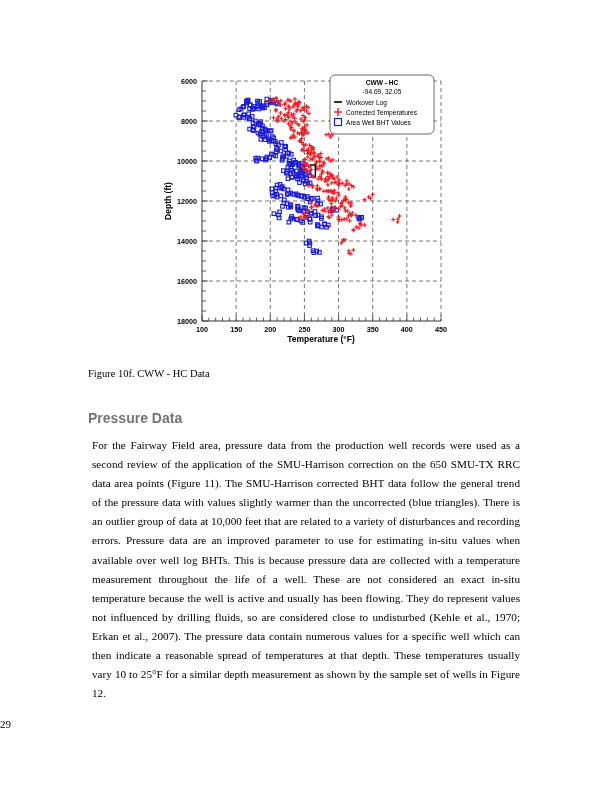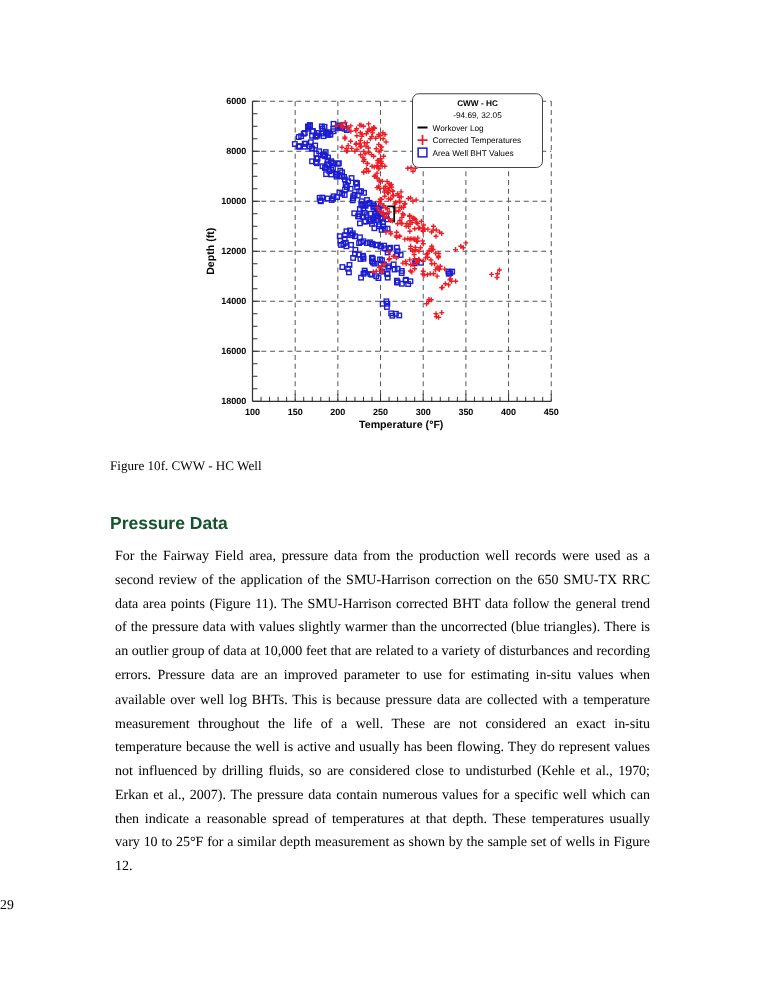--- a/index.html
+++ b/index.html
@@ -1,19 +1,19 @@
 <!DOCTYPE html>
 <html><head>
 <meta charset="utf-8">
 <style>
   html,body{margin:0;padding:0;background:#fff;}
   body{width:612px;height:792px;position:relative;overflow:hidden;font-family:"Liberation Serif",serif;color:#000;}
   #chart{position:absolute;left:150px;top:68px;width:310px;height:290px;}
   .caption{position:absolute;left:88px;top:368px;font-size:10.5px;font-family:"Liberation Serif",serif;}
-  .heading{position:absolute;left:88px;top:410px;font-size:14px;font-weight:bold;color:#14532d;font-family:"Liberation Sans",sans-serif;}
+  .heading{position:absolute;left:88px;top:410px;font-size:14px;font-weight:bold;color:#737373;font-family:"Liberation Sans",sans-serif;}
   .body-text{position:absolute;left:88px;top:432px;width:436px;font-size:11.2px;line-height:19.1px;text-align:justify;}
   .body-text p{margin:4px;}
   .pagenum{position:absolute;left:0;width:612px;top:718px;text-align:left;font-size:11px;}
 </style>
 </head>
 <body>
 
 <svg id="chart" viewBox="0 0 310 290" xmlns="http://www.w3.org/2000/svg">
   <g id="grid">
       <line x1="86.14285714285714" y1="13" x2="86.14285714285714" y2="253" stroke="#555" stroke-width="0.8" stroke-dasharray="4,3"></line>
@@ -1033,18 +1033,18 @@
     <g stroke="#ee1c25" stroke-width="1.4">
       <line x1="184" y1="44" x2="192" y2="44"></line>
         <line x1="188" y1="40" x2="188" y2="48"></line>
     </g>
     <text id="legend-1" x="196" y="46.5" font-family="Liberation Sans, sans-serif" font-size="6.6">Corrected Temperatures</text>
     <rect x="184.5" y="50.5" width="7" height="7" fill="none" stroke="#1c1cd0" stroke-width="1.2"></rect>
     <text id="legend-2" x="196" y="56.5" font-family="Liberation Sans, sans-serif" font-size="6.6">Area Well BHT Values</text>
   </g>
 </svg>
 
-<div class="caption">Figure 10f.  CWW - HC Well</div>
+<div class="caption">Figure 10f.  CWW - HC Data</div>
 <div class="heading">Pressure Data</div>
 <div class="body-text">
   <p>For the Fairway Field area, pressure data from the production well records were used as a second review of the application of the SMU-Harrison correction on the 650 SMU-TX RRC data area points (Figure 11).  The SMU-Harrison corrected BHT data follow the general trend of the pressure data with values slightly warmer than the uncorrected (blue triangles).  There is an outlier group of data at 10,000 feet that are related to a variety of disturbances and recording errors.  Pressure data are an improved parameter to use for estimating in-situ values when available over well log BHTs.  This is because pressure data are collected with a temperature measurement throughout the life of a well.  These are not considered an exact in-situ temperature because the well is active and usually has been flowing.  They do represent values not influenced by drilling fluids, so are considered close to undisturbed (Kehle et al., 1970; Erkan et al., 2007).  The pressure data contain numerous values for a specific well which can then indicate a reasonable spread of temperatures at that depth.  These temperatures usually vary 10 to 25°F for a similar depth measurement as shown by the sample set of wells in Figure 12.</p>
 </div>
 <div class="pagenum">29</div>
 
 </body></html>

